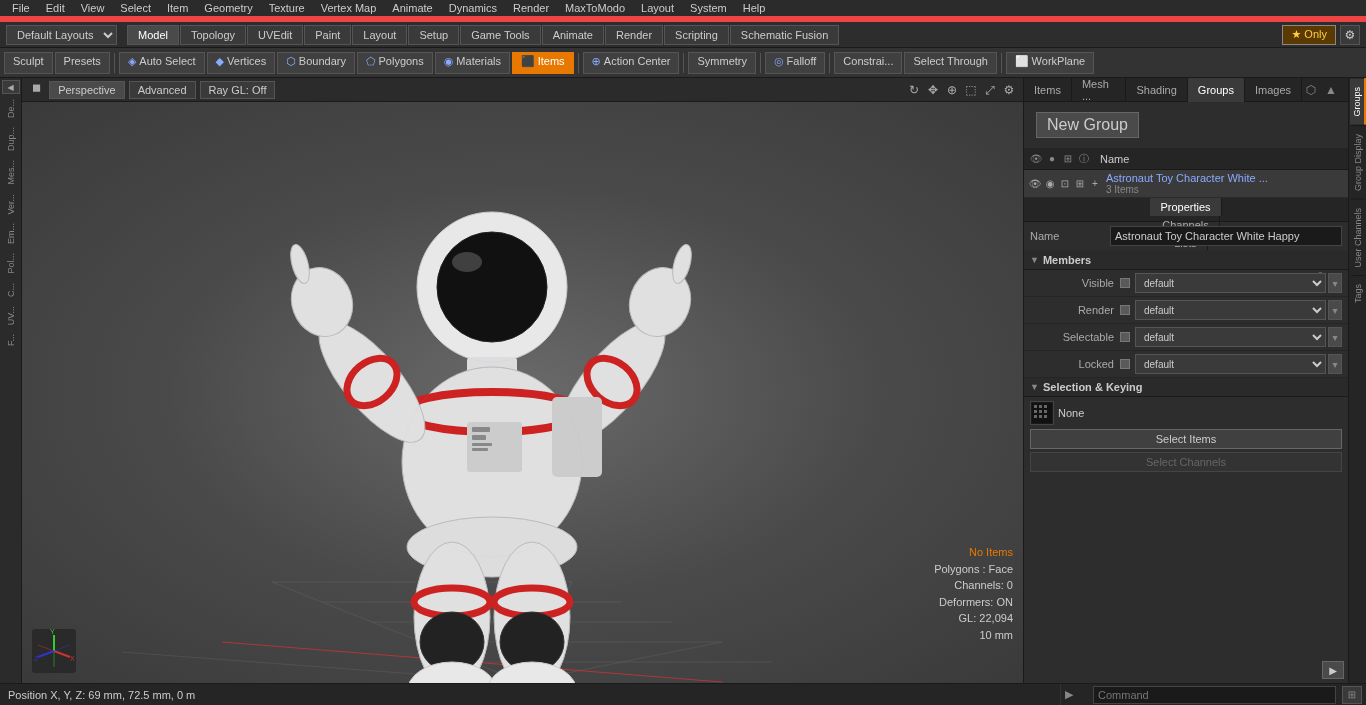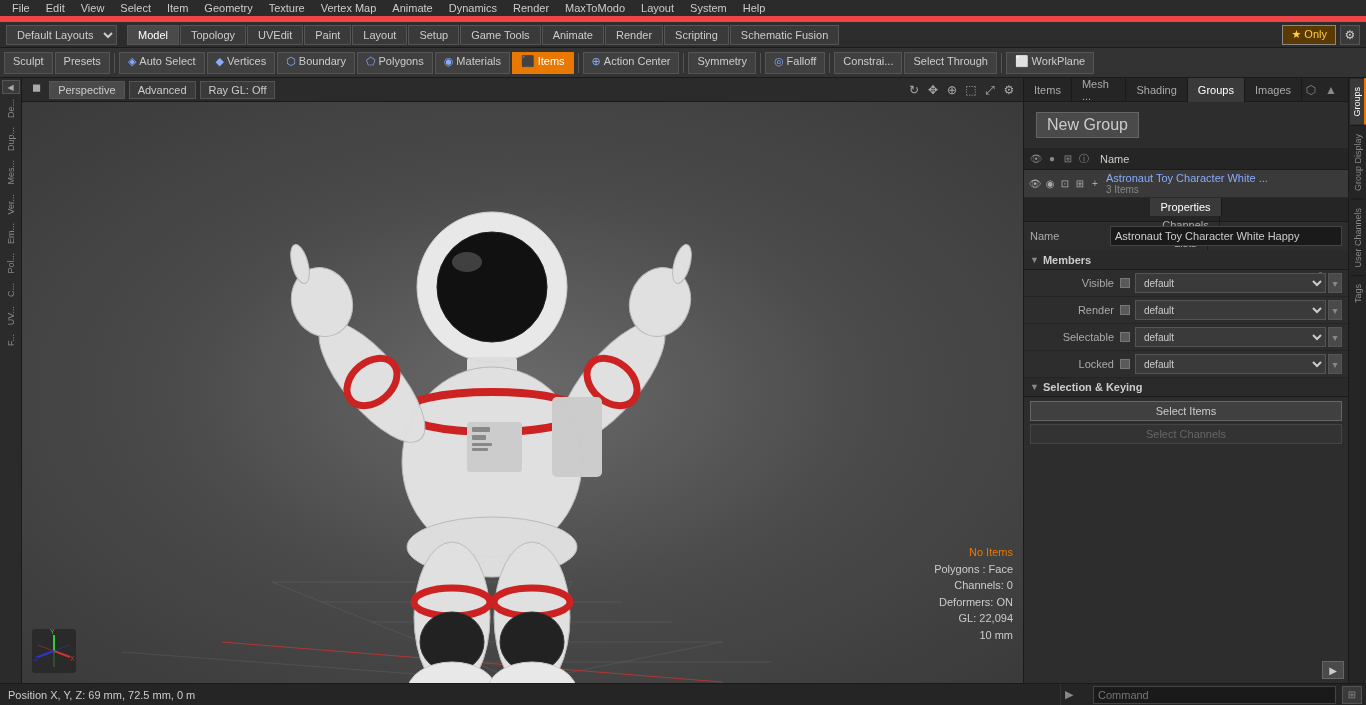--- a/index.html
+++ b/index.html
@@ -1022,20 +1022,39 @@
           <div class="prop-dropdown-arrow">▾</div>
         </div>
       </div>
 
       <div class="section-header">
         <span class="section-arrow">▼</span>
         <span class="section-title">Selection &amp; Keying</span>
       </div>
 
       <div class="keying-section">
+        <div class="keying-row">
+          <div class="keying-icon">
+            <svg width="20" height="20" viewBox="0 0 20 20">
+              <rect width="20" height="20" fill="#111"></rect>
+              <g fill="#666">
+                <rect x="2" y="2" width="3" height="3"></rect>
+                <rect x="7" y="2" width="3" height="3"></rect>
+                <rect x="12" y="2" width="3" height="3"></rect>
+                <rect x="2" y="7" width="3" height="3"></rect>
+                <rect x="7" y="7" width="3" height="3"></rect>
+                <rect x="12" y="7" width="3" height="3"></rect>
+                <rect x="2" y="12" width="3" height="3"></rect>
+                <rect x="7" y="12" width="3" height="3"></rect>
+                <rect x="12" y="12" width="3" height="3"></rect>
+              </g>
+            </svg>
+          </div>
+          <span class="keying-label">None</span>
+        </div>
         <button class="keying-btn">Select Items</button>
         <button class="keying-btn disabled">Select Channels</button>
       </div>
 
       <div style="position:relative; flex:1; min-height:20px;">
         <div style="position:absolute;bottom:4px;right:4px;background:#4a4a4a;border:1px solid #666;color:#ccc;width:22px;height:18px;display:flex;align-items:center;justify-content:center;cursor:pointer;font-size:10px;">▶</div>
       </div>
     </div>
   </div>
 

